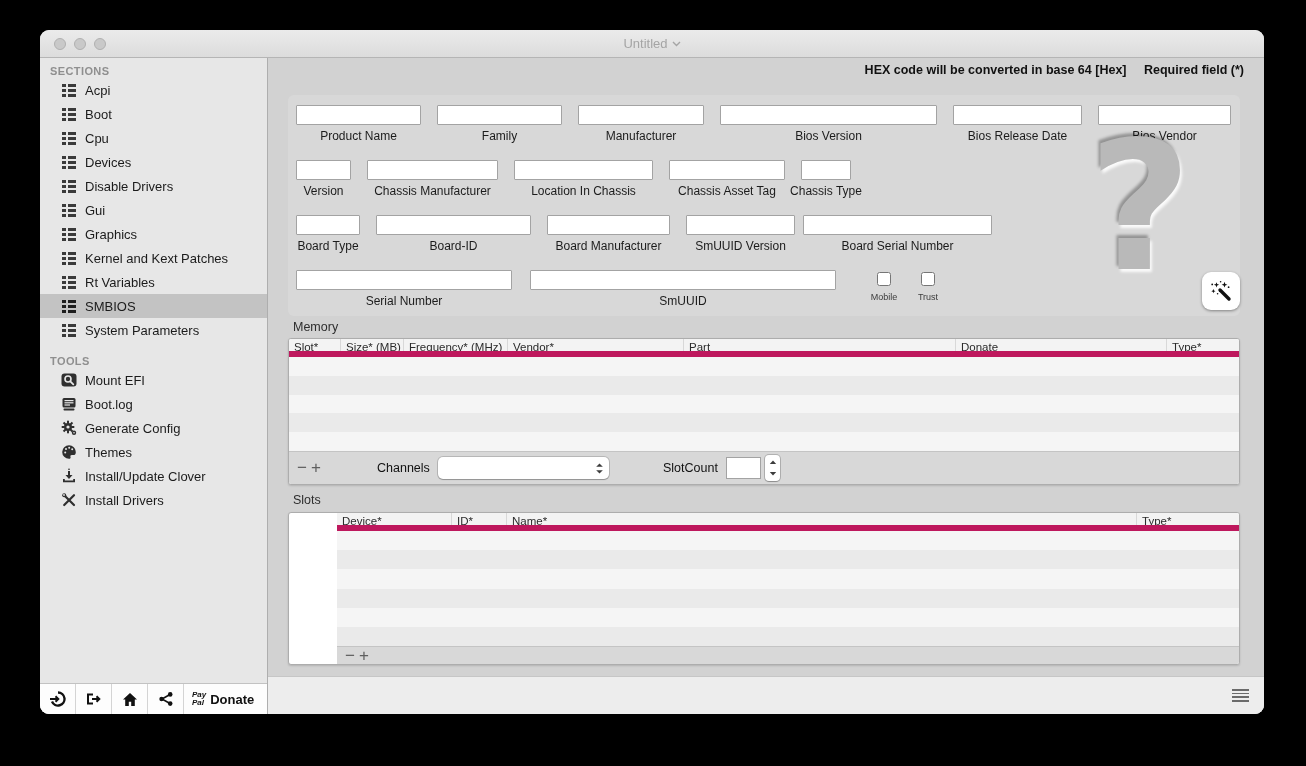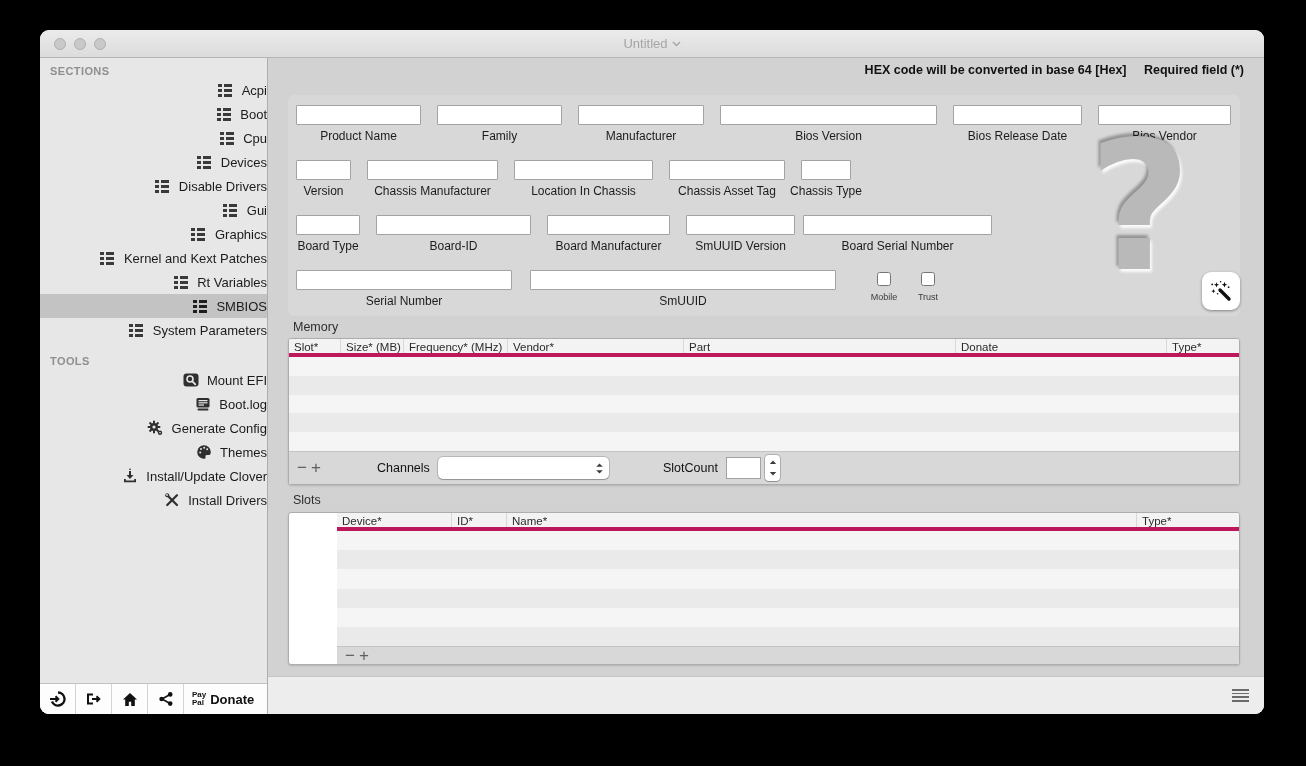--- a/index.html
+++ b/index.html
@@ -16,32 +16,32 @@
                font-size:13px; color:#a5a5a5; }
   .win-title svg { vertical-align:1px; margin-left:4px; }
   
   .content { display:flex; height:656px; }
   .sidebar { width:228px; background:#e7e7e7; border-right:1px solid #aeaeae;
              display:flex; flex-direction:column; }
   .side-scroll { flex:1; padding-top:4px; overflow:hidden; }
   .group-header { font-size:11px; font-weight:bold; letter-spacing:.4px; color:#8f8f8f;
                   padding:3px 0 2px 10px; height:16px; }
   .side-item { height:24px; display:flex; align-items:center; padding-left:20px;
-               font-size:13px; color:#1b1b1b; cursor:default;justify-content:flex-end; }
+               font-size:13px; color:#1b1b1b; cursor:default; }
   .side-item.selected { background:#c3c3c3; }
   .side-item .ic { width:17px; height:16px; display:flex; align-items:center; justify-content:center; }
   .side-item .lbl { margin-left:8px; white-space:nowrap; }
   .tools-gap { height:10px; }
   
   .side-toolbar { height:31px; background:#fdfdfd; border-top:1px solid #c2c2c2;
                   display:flex; align-items:stretch; }
   .tb-btn { display:flex; align-items:center; justify-content:center; width:36px;
             border-right:1px solid #d4d4d4; cursor:default; }
   .tb-donate { display:flex; align-items:center; padding:0 8px; gap:4px; }
-  .pp { font-size:8px; font-weight:bold; line-height:8px; color:#111; }
+  .pp { font-size:8px; font-style:italic; font-weight:bold; line-height:8px; color:#111; }
   .donate { font-size:13px; font-weight:bold; color:#111; }
   
   .main { flex:1; position:relative; background:#d2d2d2; }
   .hex-note { position:absolute; top:5px; right:20px; font-size:12.5px; font-weight:600; color:#111; }
   .hex-note span + span { margin-left:14px; }
   
   .form-panel { position:absolute; left:20px; top:37px; width:952px; height:221px;
                 background:#d8d8d8; border-radius:6px; }
   .frow { display:flex; padding-left:8px; }
   .frow.r1 { padding-top:10px; }
@@ -60,21 +60,21 @@
            text-shadow:-2px -3px 3px rgba(0,0,0,.32), 2px 3px 3px rgba(255,255,255,.9); }
   .wand-btn { position:absolute; right:0; bottom:6px; width:38px; height:38px; background:#fff;
               border-radius:9px; box-shadow:0 1px 3px rgba(0,0,0,.4);
               display:flex; align-items:center; justify-content:center; cursor:default; }
   
   .sec-label { position:absolute; left:25px; font-size:12.5px; color:#2e2e2e; }
   .mem-label { top:262px; } .slots-label { top:435px; }
   .tbox { position:absolute; left:20px; width:952px; border:1px solid #adadad; border-radius:3px;
           overflow:hidden; background:#fff; box-shadow:0 1px 2px rgba(0,0,0,.15); }
   .mem-box { top:280px; } .slots-box { top:454px;padding-left:48px; }
-  .thead { display:flex; height:18px; background:#f3f3f3; border-bottom:4px solid #be185d; }
+  .thead { display:flex; height:18px; background:#f3f3f3; border-bottom:6px solid #be185d; }
   .th { font-size:11.5px; color:#2b2b2b; padding:2px 0 0 5px; border-right:1px solid #d8d8d8;
         white-space:nowrap; overflow:hidden; }
   .th:last-child { border-right:none; }
   .tbody-mem { height:94px;
     background:repeating-linear-gradient(#f5f5f5 0 18.8px, #eaeaea 18.8px 37.6px); }
   .tbody-slots { height:115px;
     background:repeating-linear-gradient(#f5f5f5 0 19.2px, #eaeaea 19.2px 38.4px); }
   .tfoot { position:relative; background:#d8d8d8; border-top:1px solid #c4c4c4; }
   .mem-foot { height:33px; } .slots-foot { height:18px; }
   .pm { position:absolute; font-size:17px; color:#5f5f5f; line-height:17px; cursor:default; }

